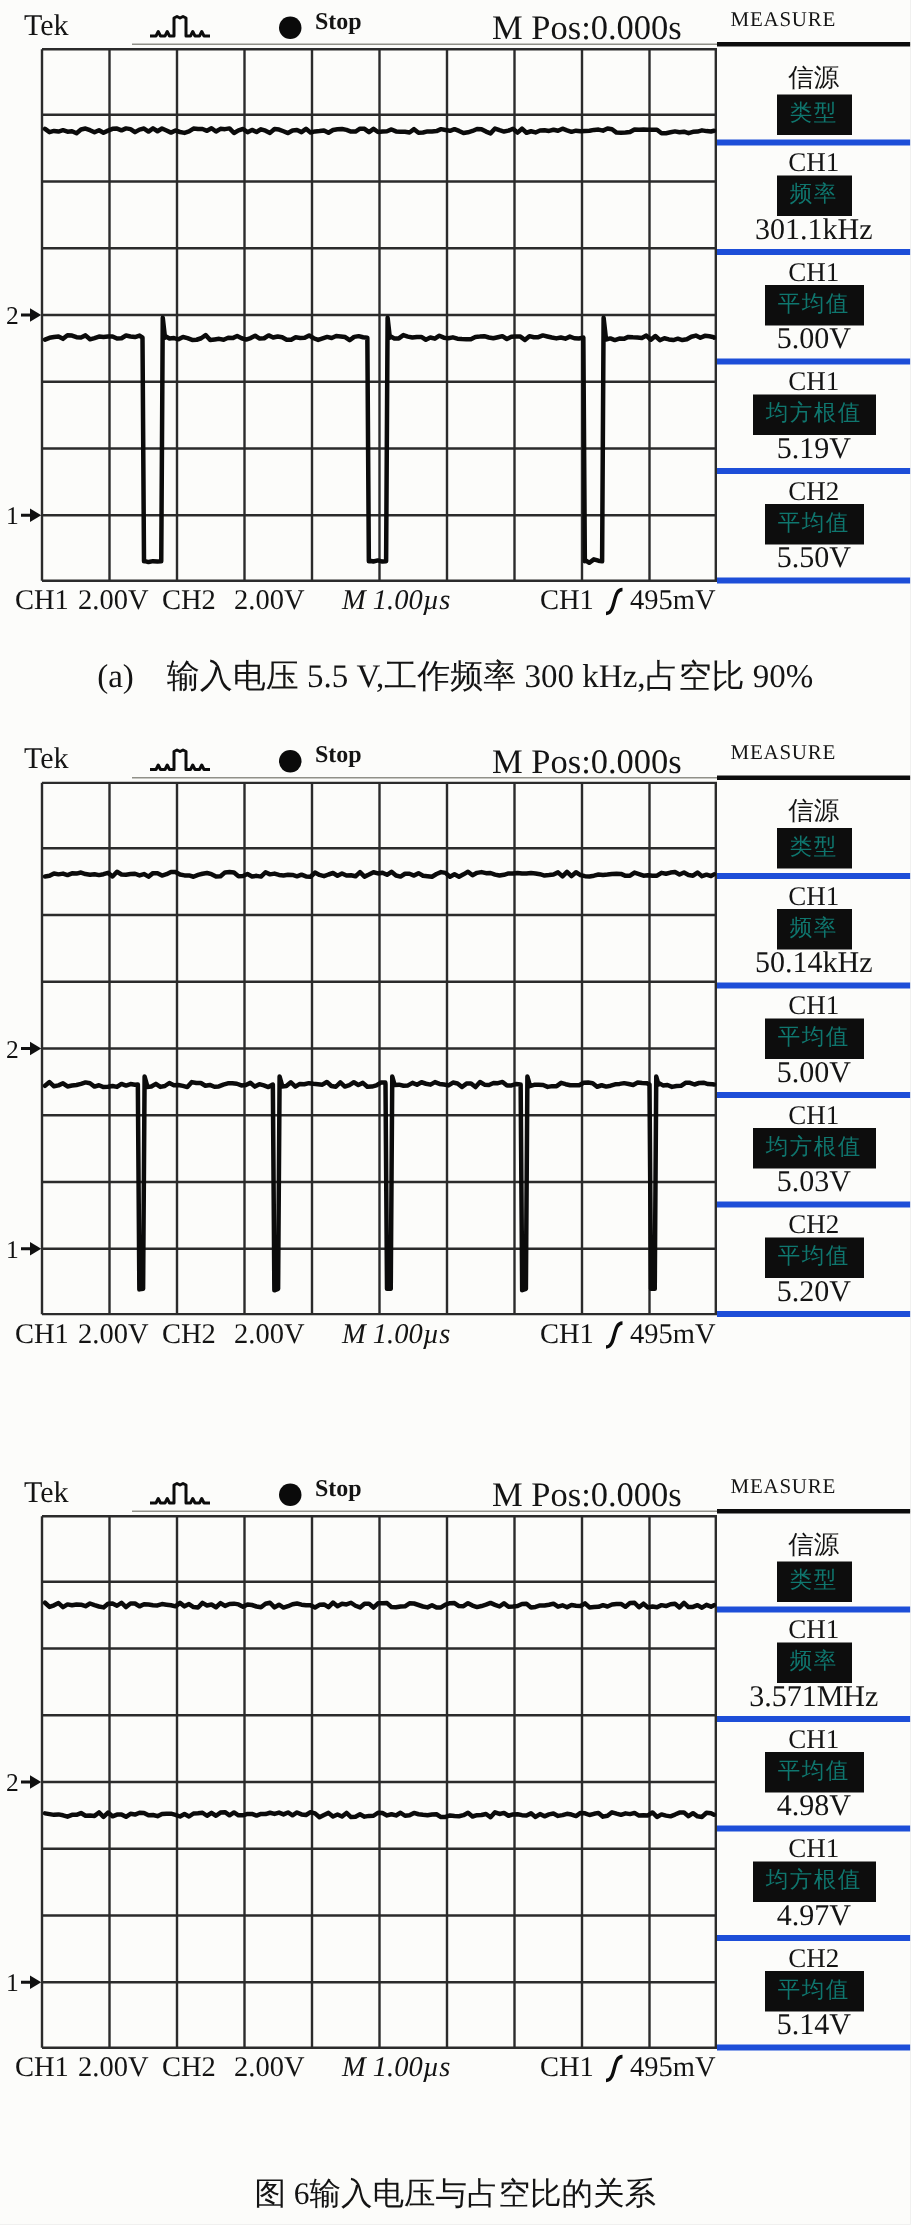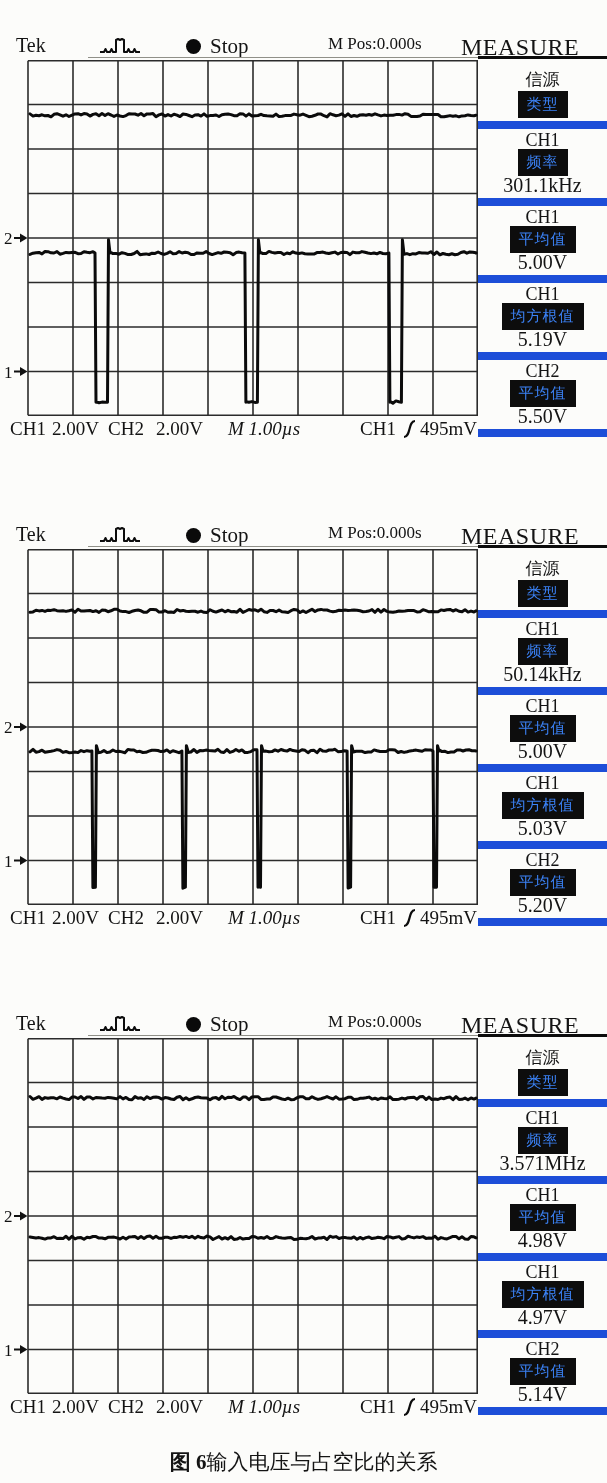--- a/index.html
+++ b/index.html
@@ -1,46 +1,46 @@
 <!DOCTYPE html>
 <html><head>
 <meta charset="utf-8">
 <style>
   html,body{margin:0;padding:0;background:#e8e8e6;}
   .page{position:relative;width:607px;height:1483px;background:#fcfcfa;margin:0 auto;
         font-family:"Liberation Serif", serif;color:#141414;overflow:hidden;}
-  .scope{position:absolute;left:0;width:607px;height:470px;margin-top:28px;}
+  .scope{position:absolute;left:0;width:607px;height:470px;}
   .hdr{position:absolute;top:0;left:0;width:607px;height:25px;}
   .hdr span{position:absolute;top:0;white-space:nowrap;}
   .brand{left:16px;font-size:20px;}
   .trig-glyph{position:absolute;left:98px;top:1px;}
   .stop-dot{position:absolute;left:186px;top:5px;width:15px;height:15px;border-radius:50%;background:#0a0a0a;}
-  .stop-label{left:210px;font-size:21px;}
-  .m-pos{left:328px;font-size:17px;}
-  .measure{left:461px;font-size:24px;letter-spacing:.5px;}
+  .stop-label{left:210px;font-size:16px;font-weight:bold;}
+  .m-pos{left:328px;font-size:23px;}
+  .measure{left:487px;font-size:14px;letter-spacing:.5px;}
   .hdr-thinline{position:absolute;top:23px;left:88px;width:519px;height:1px;background:#909088;}
   .meas-line{position:absolute;top:22px;left:478px;width:129px;height:3px;background:#0c0c0c;}
   .screen{position:absolute;top:26px;left:0;}
   .sidebar{position:absolute;top:26px;left:478px;width:129px;height:356px;display:flex;flex-direction:column;box-sizing:border-box;}
   .sb-sec{flex:1;display:flex;flex-direction:column;align-items:center;justify-content:space-between;
-          border-bottom:8px solid #1d4ed8;padding:2px 0 3px 0;box-sizing:border-box;}
+          border-bottom:4px solid #1d4ed8;padding:2px 0 3px 0;box-sizing:border-box;}
   .sb-title{font-size:17px;padding-top:6px;}
   .sb-ch{font-size:18px;line-height:18px;}
-  .sb-btn{display:block;background:#0d0d0d;color:#3b82f6;border:none;font-family:inherit;
+  .sb-btn{display:block;background:#0d0d0d;color:#0f766e;border:none;font-family:inherit;
           font-size:15px;line-height:17px;padding:5px 9px;letter-spacing:1px;white-space:nowrap;}
   .sb-val{font-size:20px;line-height:19px;}
   .readout{position:absolute;top:384px;left:0;width:607px;height:26px;font-size:19px;}
   .readout span{position:absolute;top:0;white-space:nowrap;}
   .ro-ch1{left:10px;} .ro-ch1v{left:52px;} .ro-ch2{left:108px;} .ro-ch2v{left:156px;}
   .ro-tb{left:228px;font-style:italic;} .ro-ts{left:360px;} .ro-tl{left:420px;}
   .edge-icon{position:absolute;left:402px;top:1px;}
   .cap{position:absolute;top:430px;left:0;width:607px;text-align:center;font-size:22px;white-space:nowrap;}
   .cap-label{margin-right:22px;}
   .figcap{position:absolute;top:1448px;left:0;width:607px;text-align:center;font-size:21px;}
-  .figcap .fig-no{font-weight:bold;}
+  .figcap .fig-no{}
 </style>
 </head>
 <body>
 
 <div class="page">
 
   <section class="scope" style="top:6px">
     <div class="hdr">
       <span class="brand">Tek</span>
       <svg class="trig-glyph" width="52" height="22" viewBox="0 0 52 22">
@@ -114,20 +114,23 @@
       <span class="ro-ch1v">2.00V</span>
       <span class="ro-ch2">CH2</span>
       <span class="ro-ch2v">2.00V</span>
       <span class="ro-tb">M 1.00µs</span>
       <span class="ro-ts">CH1</span>
       <svg class="edge-icon" width="15" height="20" viewBox="0 0 15 20">
         <path d="M2,18 C9,18 6,2 13,2" fill="none" stroke="#0c0c0c" stroke-width="2.2"></path>
       </svg>
       <span class="ro-tl">495mV</span>
     </div>
+    <div class="cap">
+      <span class="cap-label">(a)</span><span>输入电压 5.5 V,工作频率 300 kHz,占空比 90%</span>
+    </div>
   </section>
 
   <section class="scope" style="top:495px">
     <div class="hdr">
       <span class="brand">Tek</span>
       <svg class="trig-glyph" width="52" height="22" viewBox="0 0 52 22">
         <path d="M2,17 h4 l1.5,-3 1.5,3 h3 l1.5,-3 1.5,3 h3 v-12 l2,-1 2,1 2,-1 2,1 v12 h3 l1.5,-3 1.5,3 h3 l1.5,-3 1.5,3 h4" fill="none" stroke="#0c0c0c" stroke-width="2" stroke-linejoin="round"></path>
       </svg>
       <i class="stop-dot"></i>
       <span class="stop-label">Stop</span>

